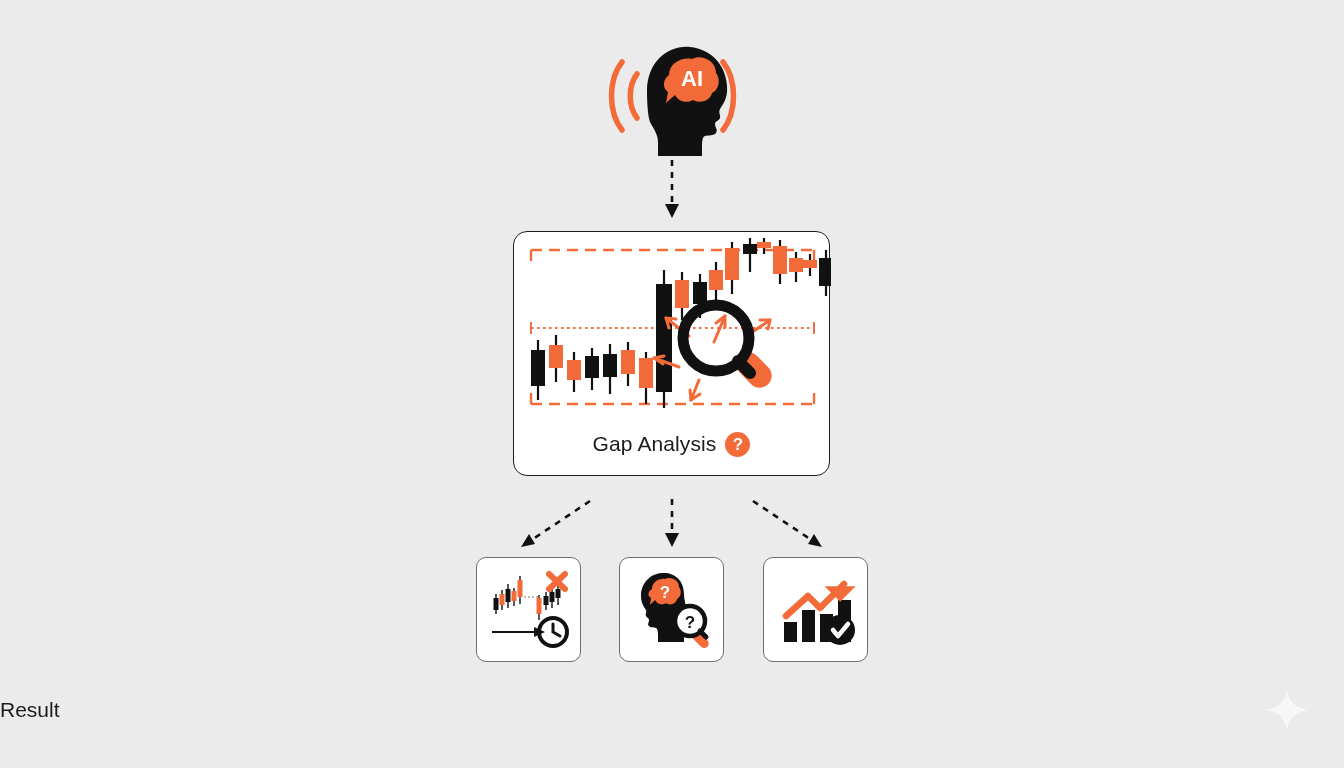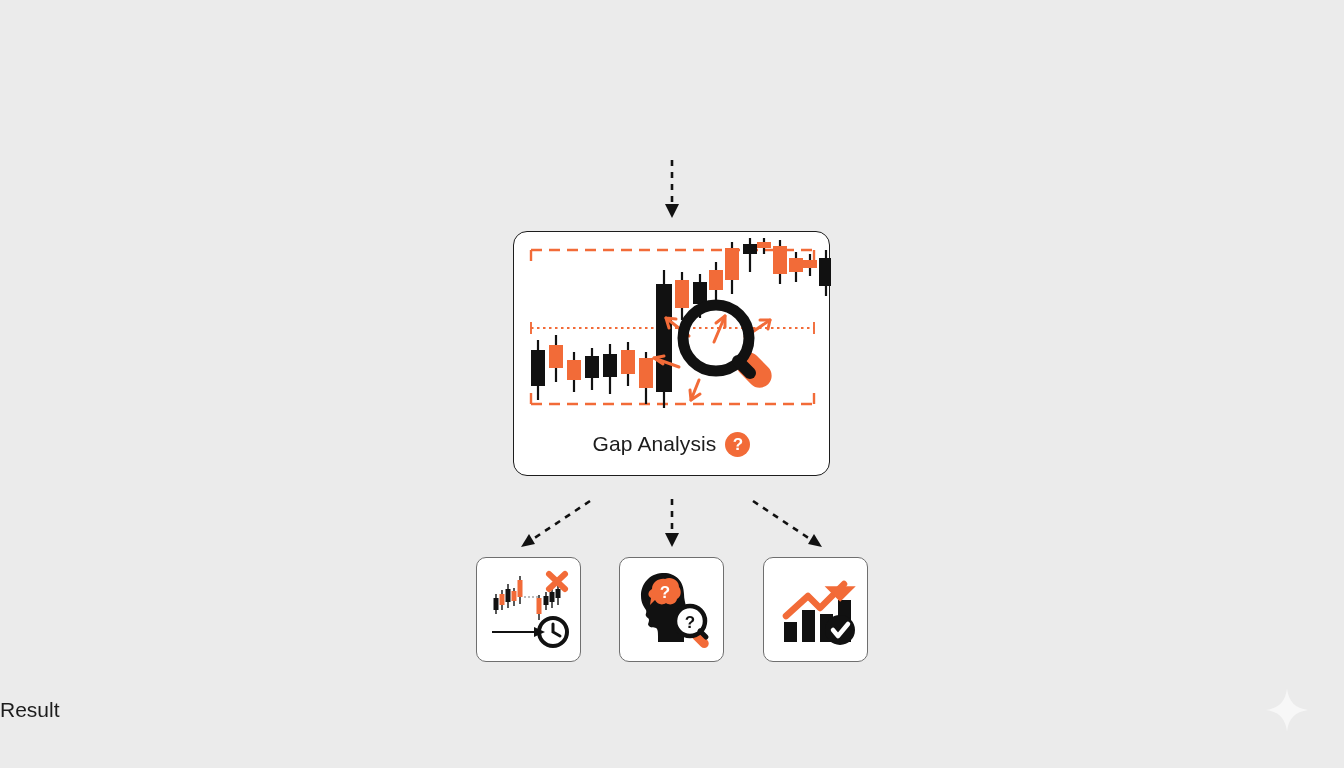--- a/index.html
+++ b/index.html
@@ -55,20 +55,48 @@
     font-size:21px;color:#1c1c1c;
   }
 
   .sparkle{position:absolute;left:1264px;top:687px;width:46px;height:46px;}
 </style>
 </head>
 <body>
 
 <div class="stage">
 
+  <div class="ai-head">
+    <svg width="160" height="120" viewBox="0 0 160 120">
+
+      <g fill="none" stroke="#f26b38" stroke-width="5.5" stroke-linecap="round">
+        <path d="M30 26 C16 44 16 76 30 94"></path>
+        <path d="M45 38 C36 50 36 70 45 82"></path>
+      </g>
+
+      <g fill="none" stroke="#f26b38" stroke-width="5.5" stroke-linecap="round">
+        <path d="M131 26 C145 44 145 76 131 94"></path>
+        <path d="M116 38 C125 50 125 70 116 82"></path>
+      </g>
+
+      <path fill="#111111" d="M55 55 C55 26 76 9 98 11 C120 13 134 30 135 50
+           C136 62 131 68 128 73 C126 77 129 79 128 82
+           C127 85 123 85 123 88 C123 92 126 93 124 97
+           C122 100 116 99 113 100 C110 101 110 107 110 112
+           L110 120 L66 120 L66 106
+           C66 98 61 92 58 86 C56 81 55 68 55 55 Z"></path>
+
+      <path fill="#f26b38" d="M77 39 C77 27 90 21 100 23 C110 18 124 25 124 37
+           C129 43 127 54 120 57 C118 65 108 68 101 64
+           C94 68 86 65 83 59 L74 67 L76 56 C70 52 71 43 77 39 Z"></path>
+      <text x="100" y="50" text-anchor="middle" font-family="Liberation Sans, sans-serif" font-size="22" font-weight="bold" fill="#ffffff">AI</text>
+
+      <rect x="76" y="118" width="22" height="4" fill="#111111"></rect>
+    </svg>
+  </div>
 
   <svg class="conn" style="left:650px;top:160px;" width="44" height="68">
     <line x1="22" y1="0" x2="22" y2="46" stroke="#111" stroke-width="2.6" stroke-dasharray="6,6"></line>
     <path d="M22 58 L15 44 L29 44 Z" fill="#111"></path>
   </svg>
 
   <div class="main-card">
 
     <svg class="chart-area" viewBox="0 0 317 190">
 

